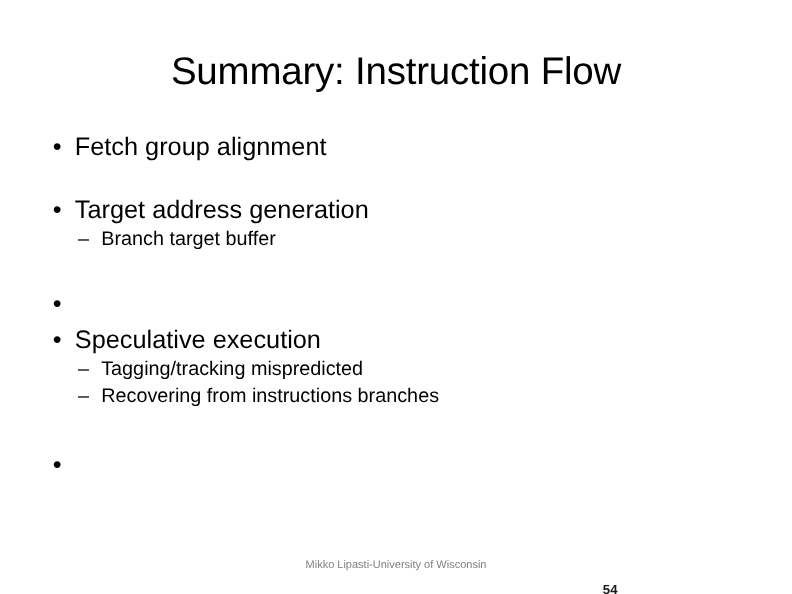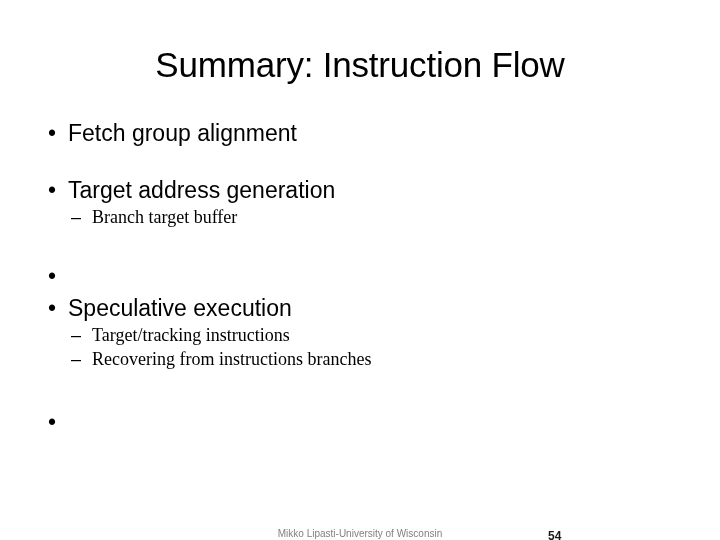--- a/index.html
+++ b/index.html
@@ -76,32 +76,31 @@
     position: absolute;
     left: 31px;
     top: 0;
     width: 16px;
     font-size: 18px;
     line-height: 24px;
     color: #000000;
   }
   .bullet-l2 .txt {
     display: inline-block;
-    font-family: Liberation Serif, serif;
   }
 
   .gap-lg { height: 27px; }
   .gap-xl { height: 32px; }
   .gap-sm { height: 4px; }
 
   
   .footer-note {
     position: absolute;
     left: 0;
-    top: 527px;
+    top: 507px;
     width: 720px;
     text-align: center;
     font-size: 10px;
     line-height: 14px;
     color: #808080;
     font-weight: 400;
   }
   .page-number {
     position: absolute;
     left: 548px;
@@ -148,21 +147,21 @@
 
     <div class="gap-xl"></div>
 
     <div class="bullet-l1">
       <span class="marker">•</span>
       <span class="txt">Speculative execution</span>
     </div>
 
     <div class="bullet-l2">
       <span class="marker">–</span>
-      <span class="txt">Target/tracking instructions</span>
+      <span class="txt">Tagging/tracking mispredicted</span>
     </div>
 
     <div class="bullet-l2">
       <span class="marker">–</span>
       <span class="txt">Recovering from instructions branches</span>
     </div>
 
     <div class="gap-xl"></div>
     <div class="gap-sm"></div>
 

